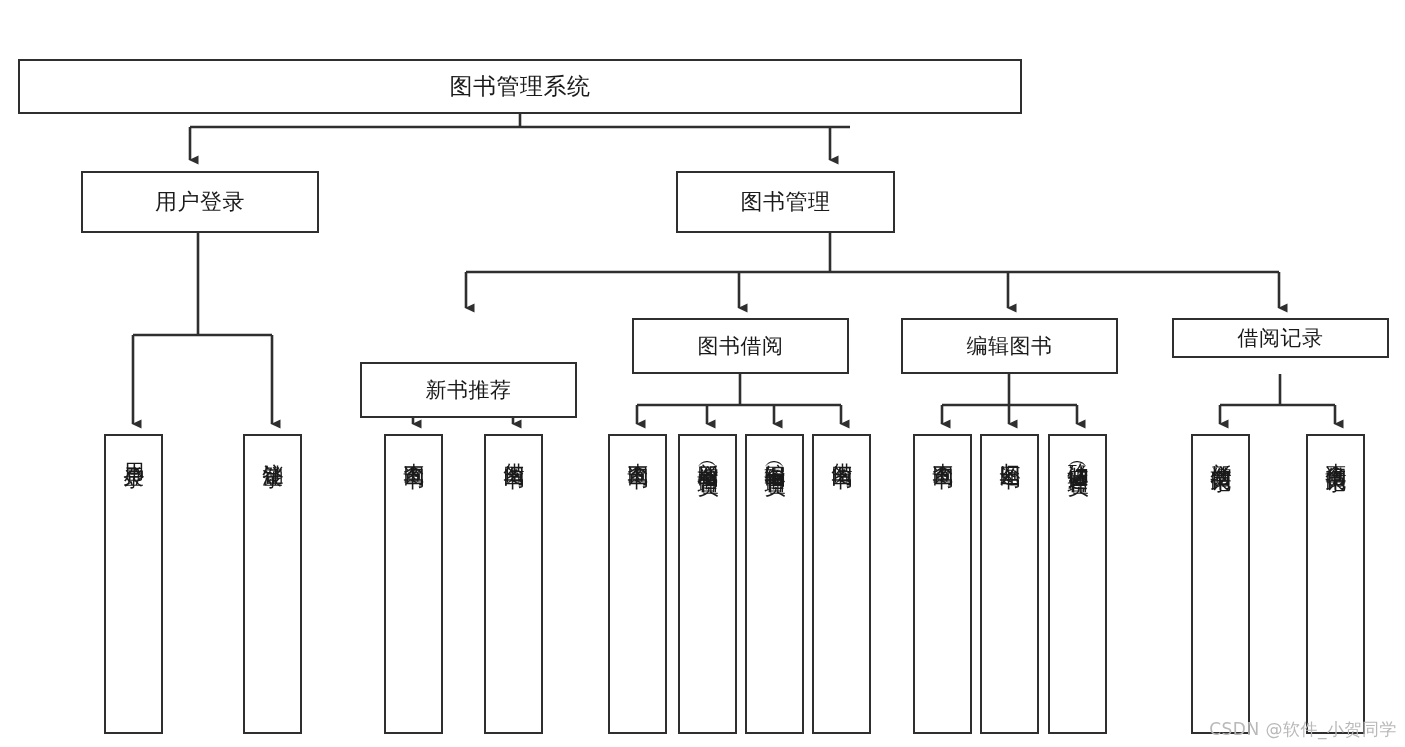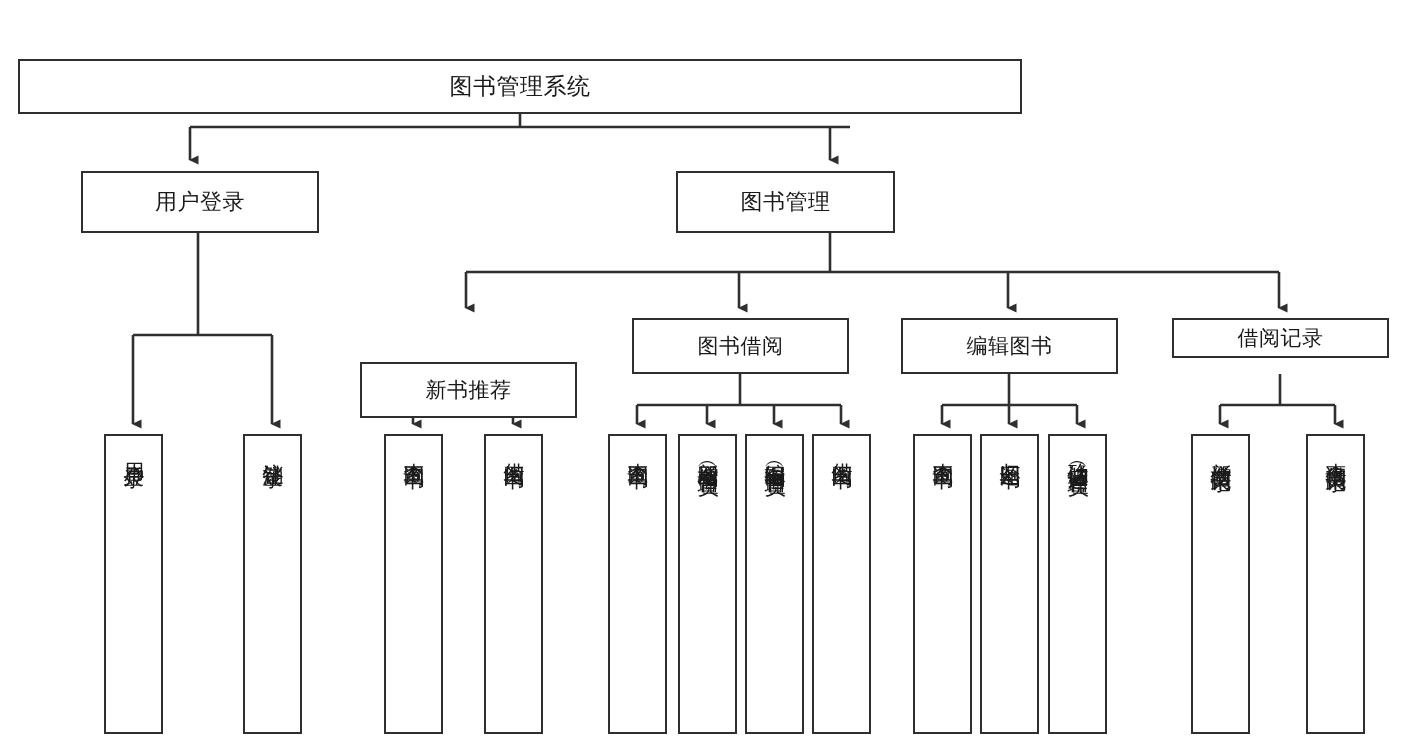--- a/index.html
+++ b/index.html
@@ -190,14 +190,15 @@
     <span class="vtext">确认归还（管理员）</span>
   </div>
 
   <div class="node leaf" style="left:1191px; top:434px; width:59px; height:300px;">
     <span class="vtext">新增借阅记录</span>
   </div>
   <div class="node leaf" style="left:1306px; top:434px; width:59px; height:300px;">
     <span class="vtext">查询借阅记录</span>
   </div>
 
+  <div id="watermark">CSDN @软件_小贺同学</div>
 
 </div>
 
 </body></html>

